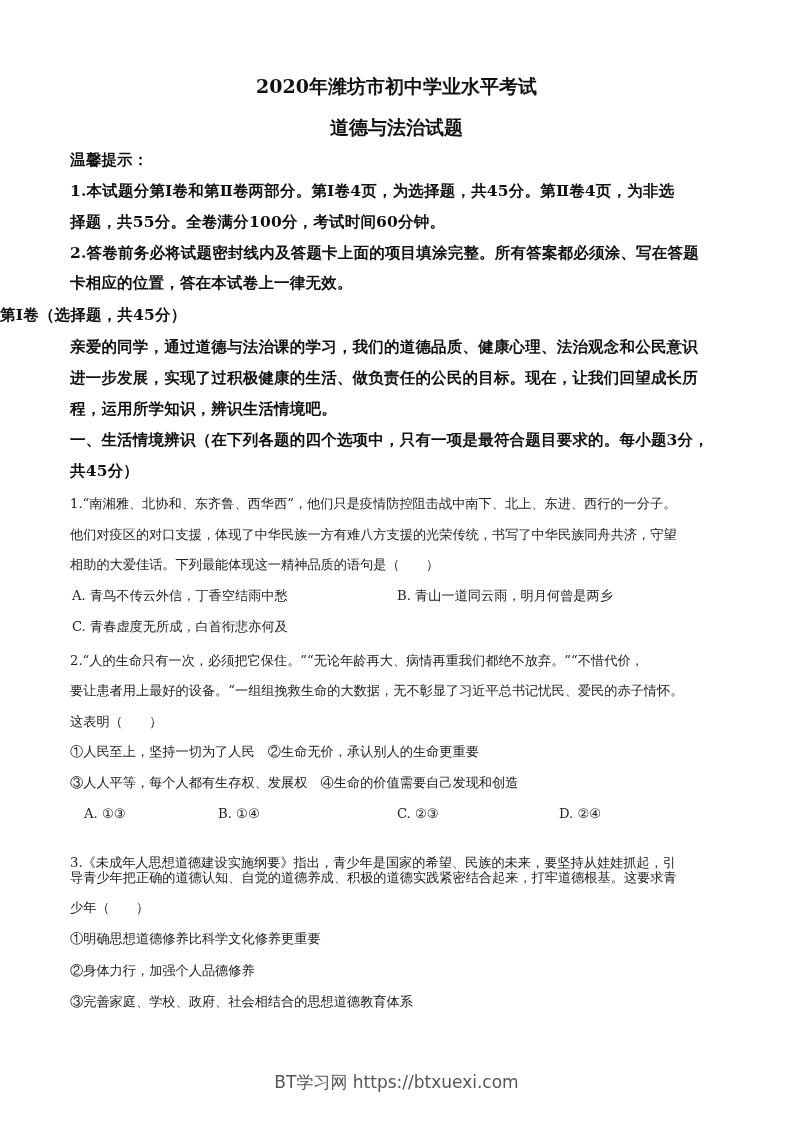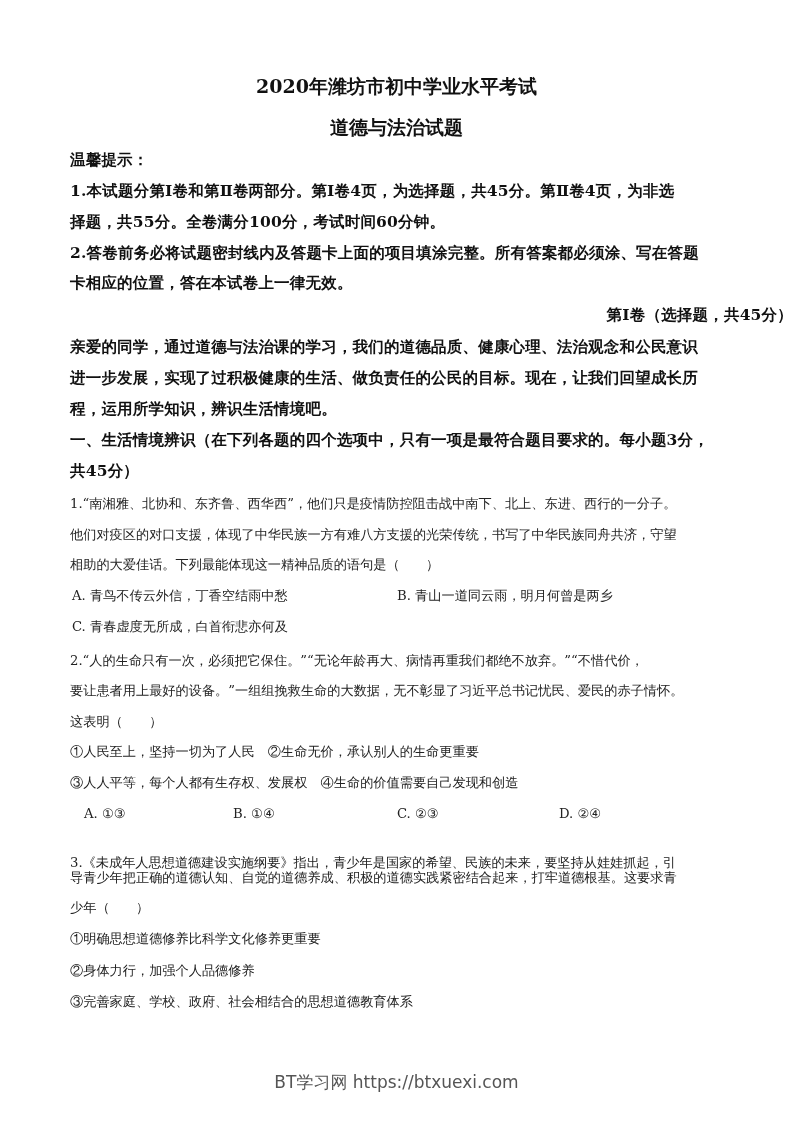--- a/index.html
+++ b/index.html
@@ -2,21 +2,21 @@
 <html><head>
 <meta charset="utf-8">
 <style>
   html, body { margin: 0; padding: 0; background: #ffffff; }
   body { width: 793px; height: 1122px; position: relative; overflow: hidden; color: #111; }
   .page { position: absolute; left: 0; top: 0; width: 793px; height: 1078px; background: #fff; }
   .ln { position: absolute; left: 70px; white-space: nowrap; }
   .serif-b { font-family: "DejaVu Serif", "Liberation Serif", serif; font-weight: bold; font-size: 15.5px; letter-spacing: 0.2px; }
   .body { font-family: "DejaVu Serif", "Liberation Serif", serif; font-size: 13.2px; color: #222; }
   .title { font-family: "DejaVu Serif", "Liberation Serif", serif; font-weight: bold; font-size: 19px; position: absolute; left: 0; width: 793px; text-align: center; }
-  .center { position: absolute; left: 0; width: 793px; text-align: right; }
+  .center { position: absolute; left: 0; width: 793px; text-align: left; }
   .opt { position: absolute; white-space: nowrap; }
   .footer { font-family: "DejaVu Sans", "Liberation Sans", sans-serif; font-size: 17px; color: #555; position: absolute; left: 0; width: 793px; text-align: center; top: 1071px; }
 </style>
 </head>
 <body>
 
 <div class="page">
 
   <div class="title" style="top:74px;">2020年潍坊市初中学业水平考试</div>
   <div class="title" style="top:115px;">道德与法治试题</div>
@@ -42,21 +42,21 @@
   <div class="opt body" style="left:72px; top:587px;">A. 青鸟不传云外信，丁香空结雨中愁</div>
   <div class="opt body" style="left:397px; top:587px;">B. 青山一道同云雨，明月何曾是两乡</div>
   <div class="opt body" style="left:72px; top:618px;">C. 青春虚度无所成，白首衔悲亦何及</div>
 
   <div class="ln body" style="top:652px;">2.“人的生命只有一次，必须把它保住。”“无论年龄再大、病情再重我们都绝不放弃。”“不惜代价，</div>
   <div class="ln body" style="top:682px;">要让患者用上最好的设备。”一组组挽救生命的大数据，无不彰显了习近平总书记忧民、爱民的赤子情怀。</div>
   <div class="ln body" style="top:713px;">这表明（　　）</div>
   <div class="ln body" style="top:743px;">①人民至上，坚持一切为了人民　②生命无价，承认别人的生命更重要</div>
   <div class="ln body" style="top:774px;">③人人平等，每个人都有生存权、发展权　④生命的价值需要自己发现和创造</div>
   <div class="opt body" style="left:84px; top:806px;text-align:right;">A. ①③</div>
-  <div class="opt body" style="left:233px; top:806px;">B. ①④</div>
+  <div class="opt body" style="left:218px; top:806px;">B. ①④</div>
   <div class="opt body" style="left:397px; top:806px;">C. ②③</div>
   <div class="opt body" style="left:559px; top:806px;">D. ②④</div>
 
   <div class="ln body" style="top:838px;margin-top:16px;">3.《未成年人思想道德建设实施纲要》指出，青少年是国家的希望、民族的未来，要坚持从娃娃抓起，引</div>
   <div class="ln body" style="top:869px;">导青少年把正确的道德认知、自觉的道德养成、积极的道德实践紧密结合起来，打牢道德根基。这要求青</div>
   <div class="ln body" style="top:899px;">少年（　　）</div>
   <div class="ln body" style="top:930px;">①明确思想道德修养比科学文化修养更重要</div>
   <div class="ln body" style="top:962px;">②身体力行，加强个人品德修养</div>
   <div class="ln body" style="top:993px;">③完善家庭、学校、政府、社会相结合的思想道德教育体系</div>
 

